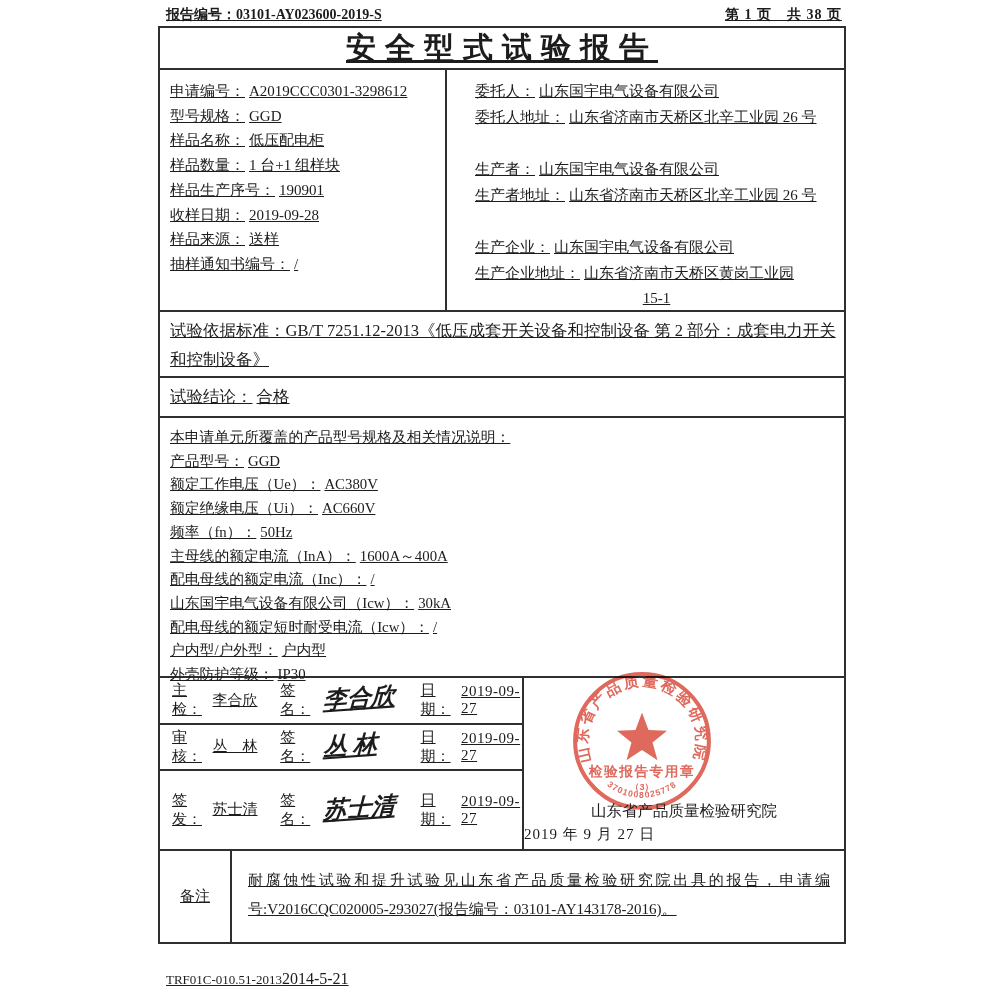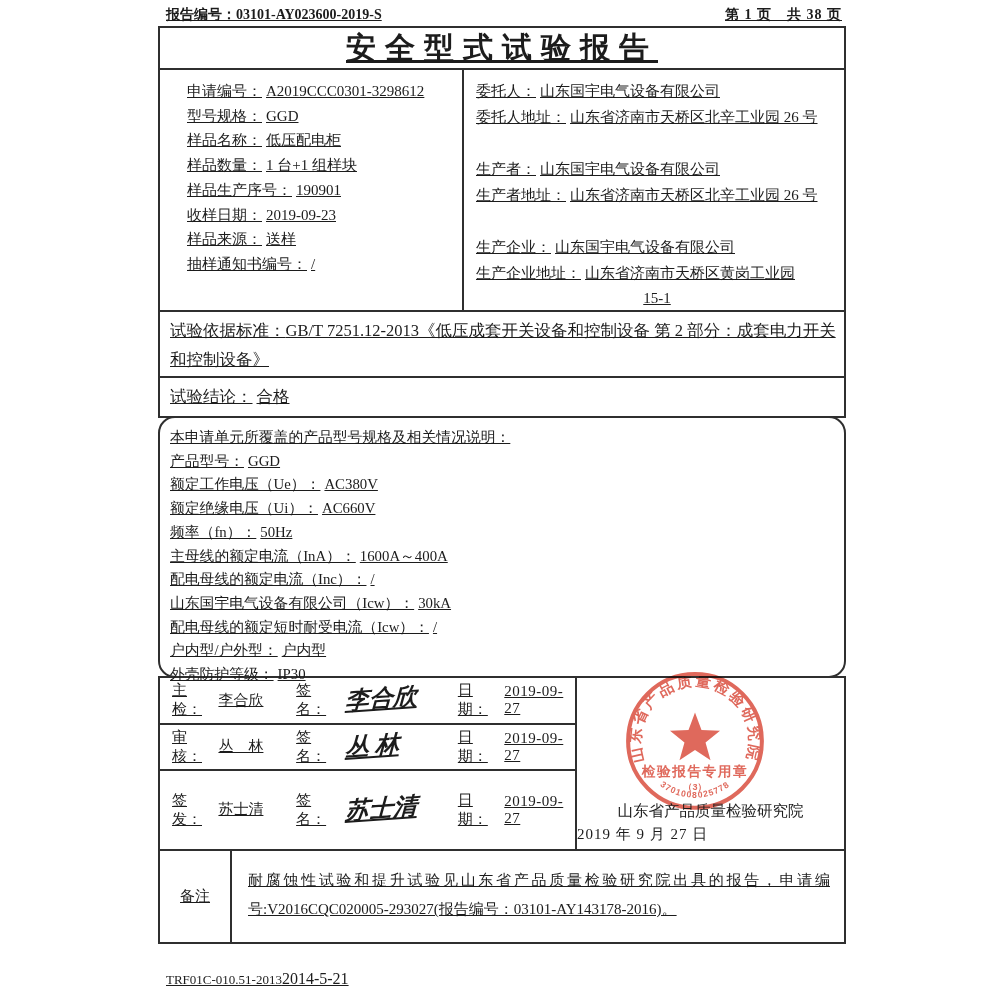--- a/index.html
+++ b/index.html
@@ -15,34 +15,34 @@
   .doc-header .right{letter-spacing:1px;}
   
   .box{border:2px solid #2f2f2f;margin-top:-2px;box-sizing:border-box;background:#fff;}
   
   .title-box{height:44px;display:flex;align-items:center;justify-content:center;
     font-size:30px;font-weight:bold;letter-spacing:9px;
     font-family:"Liberation Sans","DejaVu Sans",sans-serif;}
   
   .info-table{display:flex;height:244px;}
   .info-left{width:287px;border-right:2px solid #2f2f2f;box-sizing:border-box;
-    padding:9px 4px 0 10px;font-size:15px;line-height:24.7px;white-space:nowrap;margin-left:17px;}
+    padding:9px 4px 0 10px;font-size:15px;line-height:24.7px;white-space:nowrap;}
   .info-right{flex:1;padding:9px 6px 0 12px;font-size:15px;line-height:25.5px;}
-  .info-right .grp{margin-bottom:27px;}
+  .info-right .grp{margin-bottom:27px;margin-left:16px;}
   .info-right .grp:last-child{margin-bottom:0;}
   .cont-line{text-align:center;}
   .val{margin-left:4px;}
   
   .standard-box{height:68px;font-size:16.5px;line-height:28.5px;padding:5px 8px 0 10px;}
   .conclusion-box{height:42px;font-size:16.5px;display:flex;align-items:center;padding-left:10px;}
   
-  .specs-box{height:262px;font-size:14.8px;line-height:23.7px;padding:8px 8px 0 10px;white-space:nowrap;border-radius:17px;}
+  .specs-box{height:262px;font-size:14.8px;line-height:23.7px;padding:8px 8px 0 10px;white-space:nowrap;}
   
   .sig-section{display:flex;height:175px;}
-  .sig-left{width:417px;border-right:2px solid #2f2f2f;box-sizing:border-box;
+  .sig-left{width:364px;border-right:2px solid #2f2f2f;box-sizing:border-box;
     display:flex;flex-direction:column;}
   .sig-row{display:flex;align-items:center;padding-left:12px;font-size:15px;
     border-bottom:2px solid #2f2f2f;box-sizing:border-box;}
   .sig-row.r1{height:48px;}
   .sig-row.r2{height:47px;}
   .sig-row.r3{height:80px;border-bottom:none;}
   .sig-name{display:inline-block;width:76px;margin-left:4px;}
   .sign-label{margin-left:6px;}
   .hand{display:inline-block;width:118px;font-size:24px;font-style:italic;
     transform:rotate(-4deg) skewX(-6deg);font-weight:bold;margin:0 2px 6px 6px;}
@@ -77,21 +77,21 @@
 
   <div class="box title-box">安全型式试验报告</div>
 
   <div class="box info-table">
     <div class="info-left">
       <div><span>申请编号：</span><span class="val">A2019CCC0301-3298612</span></div>
       <div><span>型号规格：</span><span class="val">GGD</span></div>
       <div><span>样品名称：</span><span class="val">低压配电柜</span></div>
       <div><span>样品数量：</span><span class="val">1 台+1 组样块</span></div>
       <div><span>样品生产序号：</span><span class="val">190901</span></div>
-      <div><span>收样日期：</span><span class="val">2019-09-23</span></div>
+      <div><span>收样日期：</span><span class="val">2019-09-28</span></div>
       <div><span>样品来源：</span><span class="val">送样</span></div>
       <div><span>抽样通知书编号：</span><span class="val">/</span></div>
     </div>
     <div class="info-right">
       <div class="grp">
         <div><span>委托人：</span><span class="val">山东国宇电气设备有限公司</span></div>
         <div><span>委托人地址：</span><span class="val">山东省济南市天桥区北辛工业园 26 号</span></div>
       </div>
       <div class="grp">
         <div><span>生产者：</span><span class="val">山东国宇电气设备有限公司</span></div>

